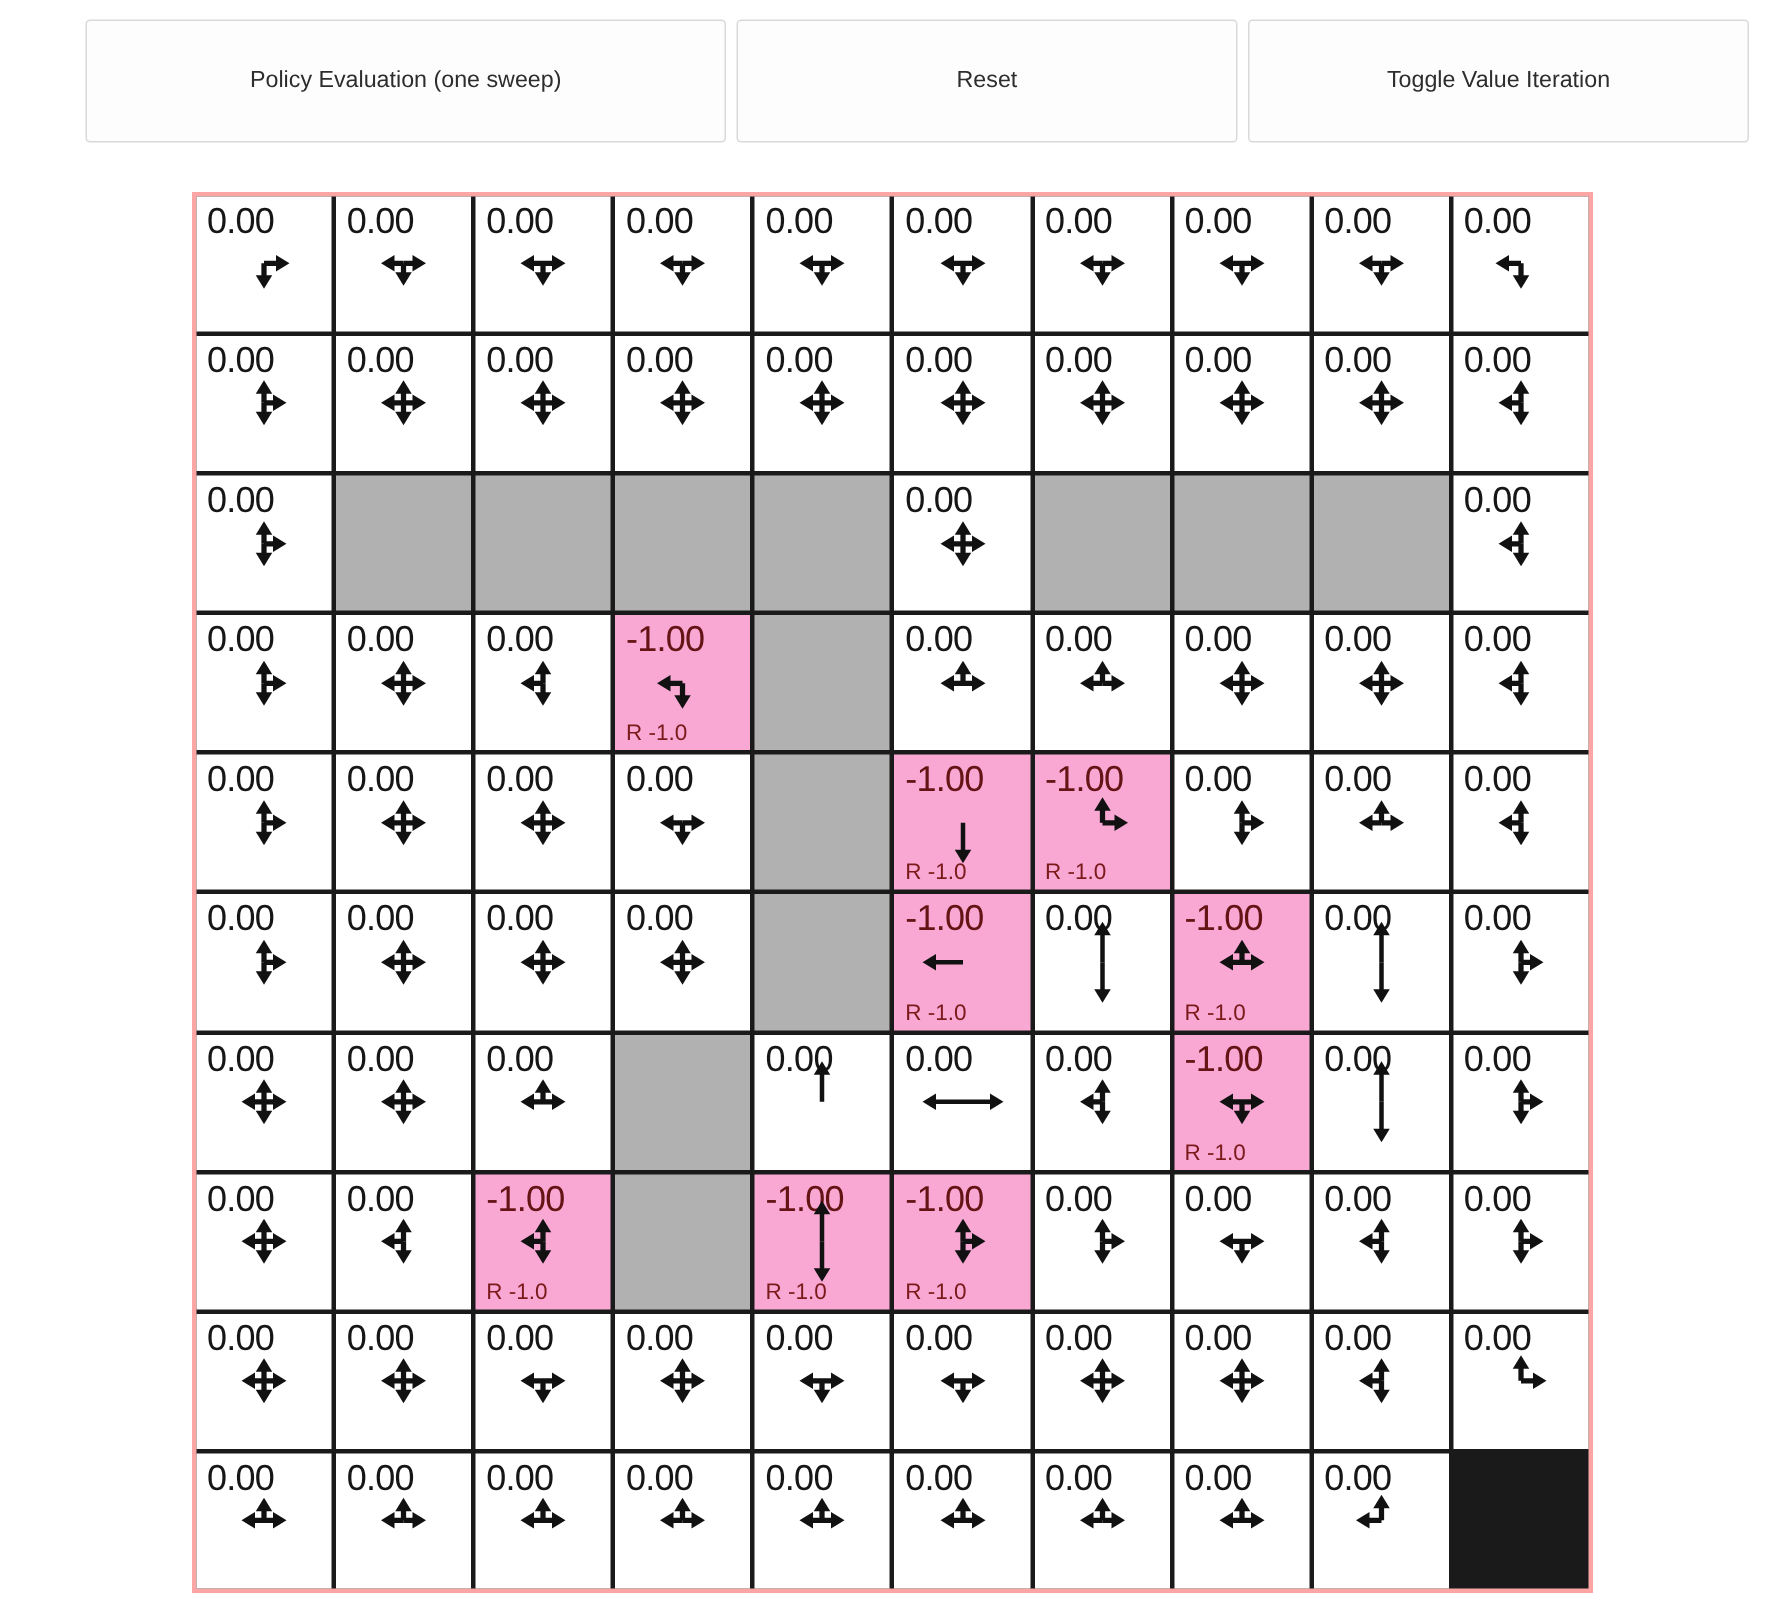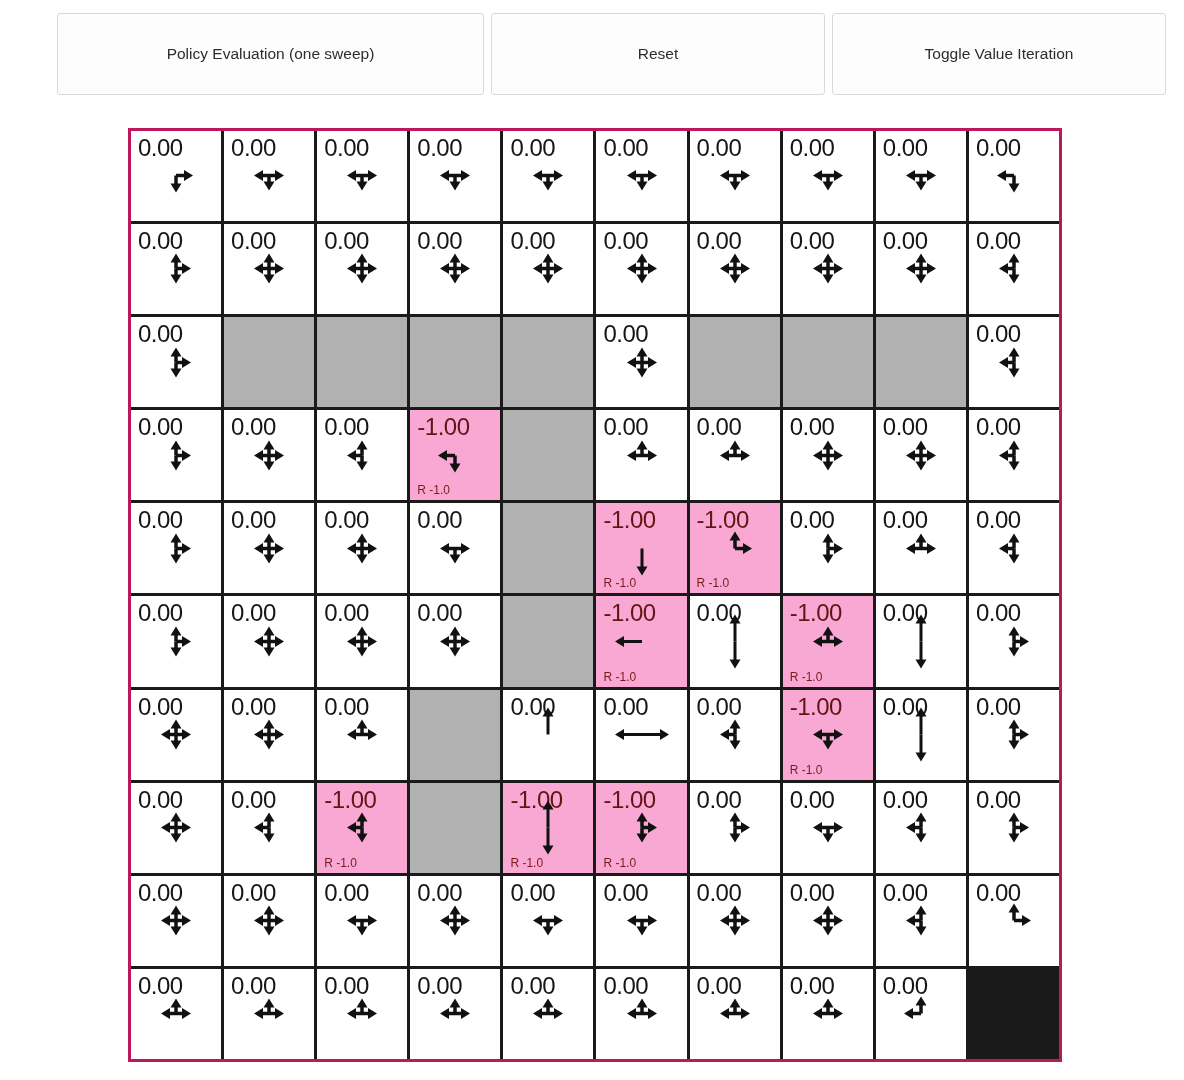--- a/index.html
+++ b/index.html
@@ -9,29 +9,29 @@
   .toolbar button{
     flex:1;background:#fdfdfd;border:1px solid #d9d9d9;border-radius:3px;
     font-family:"Liberation Sans", sans-serif;font-size:15.5px;color:#2d2d2d;
     cursor:pointer;padding:0;}
   .toolbar button.btn-wide{flex:1.28;}
   .toolbar button.active{border:3.5px solid #7da2e8;border-radius:7px;background:#fff;}
   
   .grid-wrap{margin:33px 0 0 128px;}
   .grid{
     display:grid;grid-template-columns:repeat(10,1fr);grid-template-rows:repeat(10,1fr);
-    width:928px;height:928px;background:#1a1a1a;gap:3px;border:3px solid #be185d;}
+    width:928px;height:928px;background:#1a1a1a;gap:3px;border:3px solid #fca5a5;}
   .cell{position:relative;background:#fff;overflow:hidden;}
   .cell.wall{background:#b1b1b1;}
   .cell.penalty{background:#f9a8d4;}
   .cell.goal{background:#abefa1;}
   .val{position:absolute;top:3px;left:7px;font-size:24px;color:#161616;letter-spacing:-0.5px;}
   .penalty .val{color:#641414;}
   .goal .val{color:#134d19;}
-  .rwd{position:absolute;bottom:3px;left:7px;font-size:12px;color:#7a1a1a;font-weight:500;}
+  .rwd{position:absolute;bottom:3px;left:7px;font-size:15px;color:#7a1a1a;font-weight:500;}
   .goal .rwd{color:#1d6b24;}
   .arr{position:absolute;left:50%;top:47%;transform:translate(-50%,-46%);}
 </style>
 </head>
 <body>
 
 <div class="toolbar">
   <button class="btn-wide">Policy Evaluation (one sweep)</button>
   <button>Reset</button>
   <button>Toggle Value Iteration</button>

